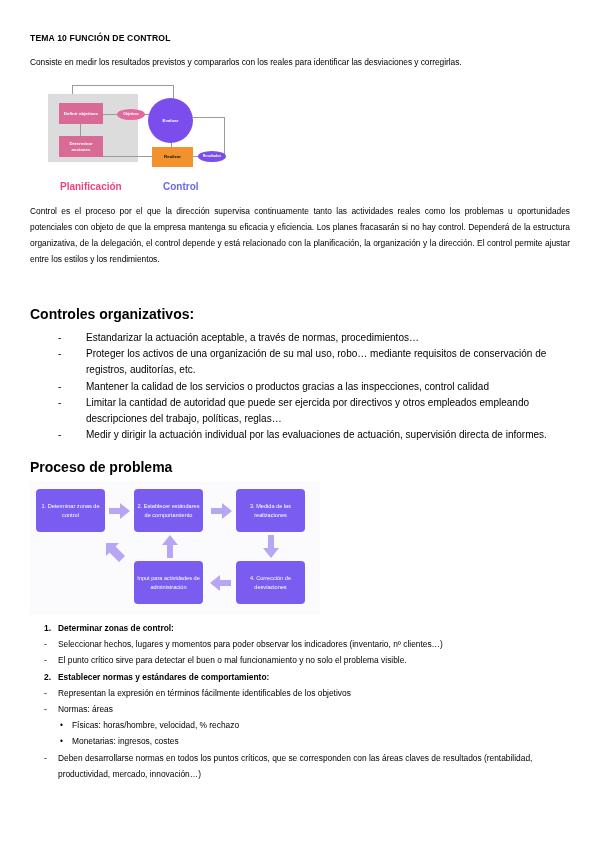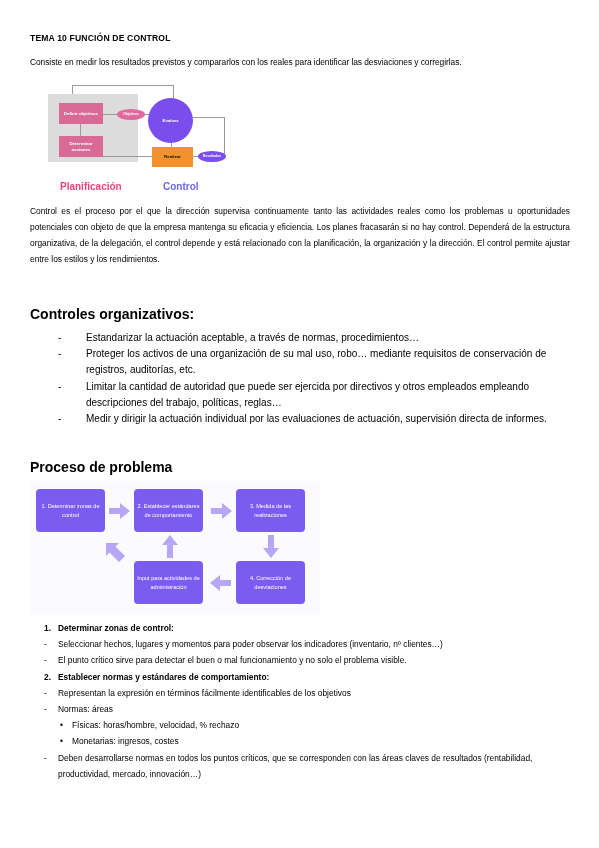--- a/index.html
+++ b/index.html
@@ -289,20 +289,21 @@
     <div class="d1-cap d1-cap-ctrl">Control</div>
   </div>
 
   <div class="body-para">Control es el proceso por el que la dirección supervisa continuamente tanto las actividades reales como los problemas u oportunidades potenciales con objeto de que la empresa mantenga su eficacia y eficiencia. Los planes fracasarán si no hay control. Dependerá de la estructura organizativa, de la delegación, el control depende y está relacionado con la planificación, la organización y la dirección. El control permite ajustar entre los estilos y los rendimientos.</div>
 
   <div class="sec-head" id="head-controles">Controles organizativos:</div>
 
   <div class="dash-list" id="list-controles">
     <div class="dash-item">Estandarizar la actuación aceptable, a través de normas, procedimientos…</div>
     <div class="dash-item">Proteger los activos de una organización de su mal uso, robo… mediante requisitos de conservación de registros, auditorías, etc.</div>
+    <div class="dash-item">Mantener la calidad de los servicios o productos gracias a las inspecciones, control calidad</div>
     <div class="dash-item">Limitar la cantidad de autoridad que puede ser ejercida por directivos y otros empleados empleando descripciones del trabajo, políticas, reglas…</div>
     <div class="dash-item">Medir y dirigir la actuación individual por las evaluaciones de actuación, supervisión directa de informes.</div>
   </div>
 
   <div class="sec-head" id="head-proceso">Proceso de problema</div>
 
   <div class="diagram2">
     <div class="d2-box d2-b1">1. Determinar zonas de control</div>
     <div class="d2-box d2-b2">2. Establecer estándares de comportamiento</div>
     <div class="d2-box d2-b3">3. Medida de las realizaciones</div>

